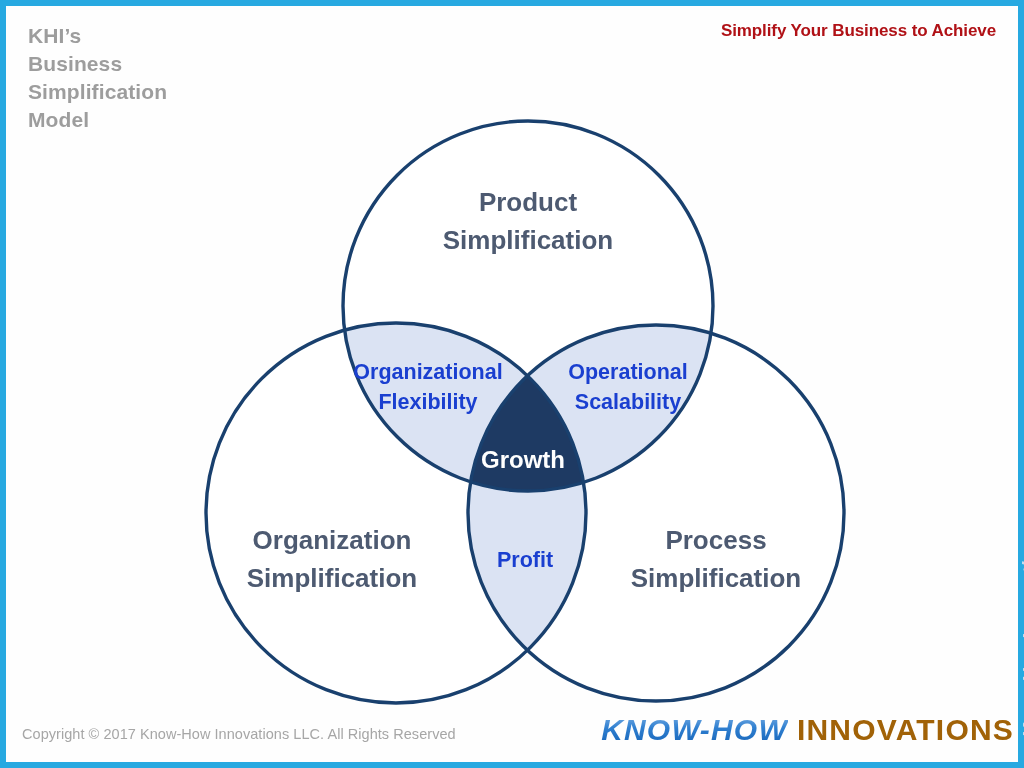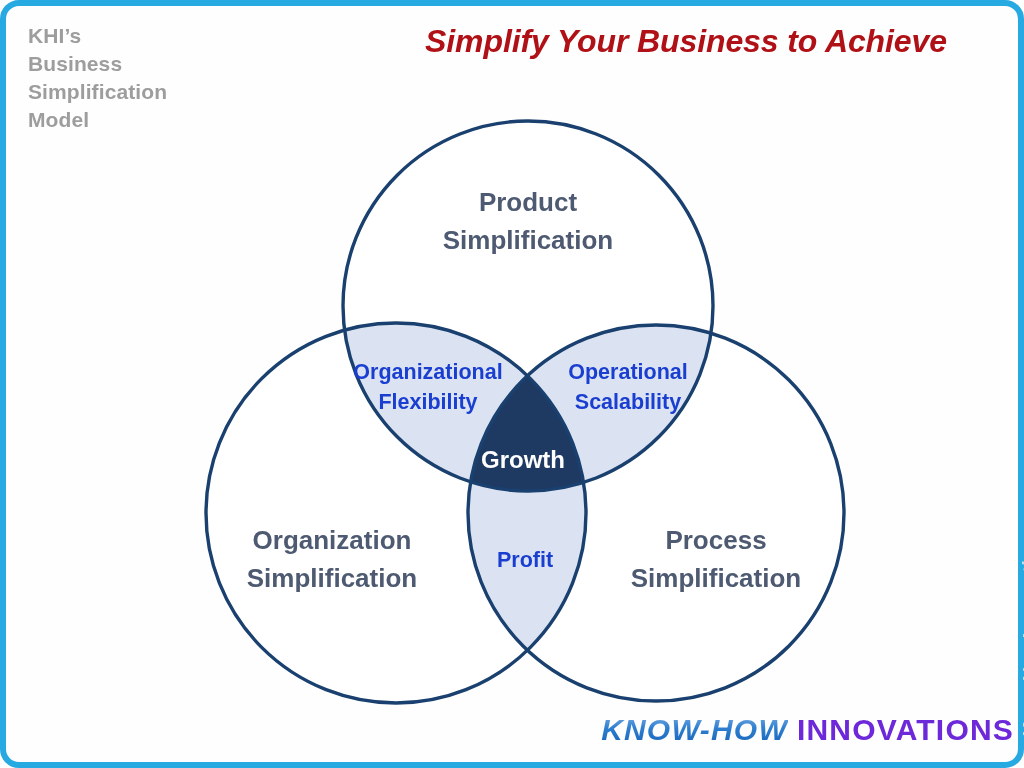--- a/index.html
+++ b/index.html
@@ -23,24 +23,23 @@
     font-weight:bold;
     line-height:1.33;
     color:#9d9d9d;
     letter-spacing:0.1px;
     white-space:pre-line;
   }
   #headline {
     position:absolute;
     right:22px; top:14px;
     width:620px;
-    text-align:center;
-    font-size:32px;
-    font-weight:bold;
-    font-style:italic;
+    text-align:right;
+    font-size:17px;
+    font-weight:bold;
     line-height:1.32;
     color:#b01116;
     letter-spacing:-0.1px;
   }
   #headline .ln { display:block; }
   
   #venn {
     position:absolute;
     left:0; top:0;
     width:1012px; height:756px;
@@ -77,21 +76,21 @@
   }
   #logo .kh {
     background:linear-gradient(180deg,#7fb2e5 0%,#2f7fd0 45%,#1664b8 100%);
     -webkit-background-clip:text;
     background-clip:text;
     color:transparent;
     font-style:italic;
     -webkit-text-fill-color:transparent;
   }
   #logo .inn {
-    color:#6d28d9;
+    color:#a16207;
     margin-left:9px;
   }
   
   .lbl-outer {
     font-family:"Liberation Sans", sans-serif;
     font-size:26px;
     font-weight:bold;
     fill:#4d5a71;
     text-anchor:middle;
   }
@@ -106,21 +105,21 @@
     font-family:"Liberation Sans", sans-serif;
     font-size:24px;
     font-weight:bold;
     fill:#ffffff;
     text-anchor:middle;
   }
 </style>
 </head>
 <body>
 
-<div id="slide" style="border-color: rgb(39, 169, 225); border-radius: 19px;">
+<div id="slide" style="border-color: rgb(39, 169, 225);">
 
   <div id="model-title">KHI’s
 Business
 Simplification
 Model</div>
 
   <div id="headline" style="color: rgb(176, 17, 22);">
     <span class="ln">Simplify Your Business to Achieve</span>
   </div>
 
@@ -187,18 +186,19 @@
       <text class="lbl-lens" x="622" y="403" fill="#1a3fd0">Scalability</text>
 
       <text class="lbl-lens" x="519" y="561" fill="#1a3fd0">Profit</text>
     </g>
 
     <text class="lbl-core" x="517" y="462" fill="#ffffff">Growth</text>
   </svg>
 
   <div id="site-url">KnowHowInnovations.com</div>
 
+  <div id="copyright">Copyright © 2017 Know-How Innovations LLC. All Rights Reserved</div>
 
   <div id="logo">
     <span class="kh">KNOW-HOW</span><span class="inn">INNOVATIONS</span>
   </div>
 
 </div>
 
 </body></html>

